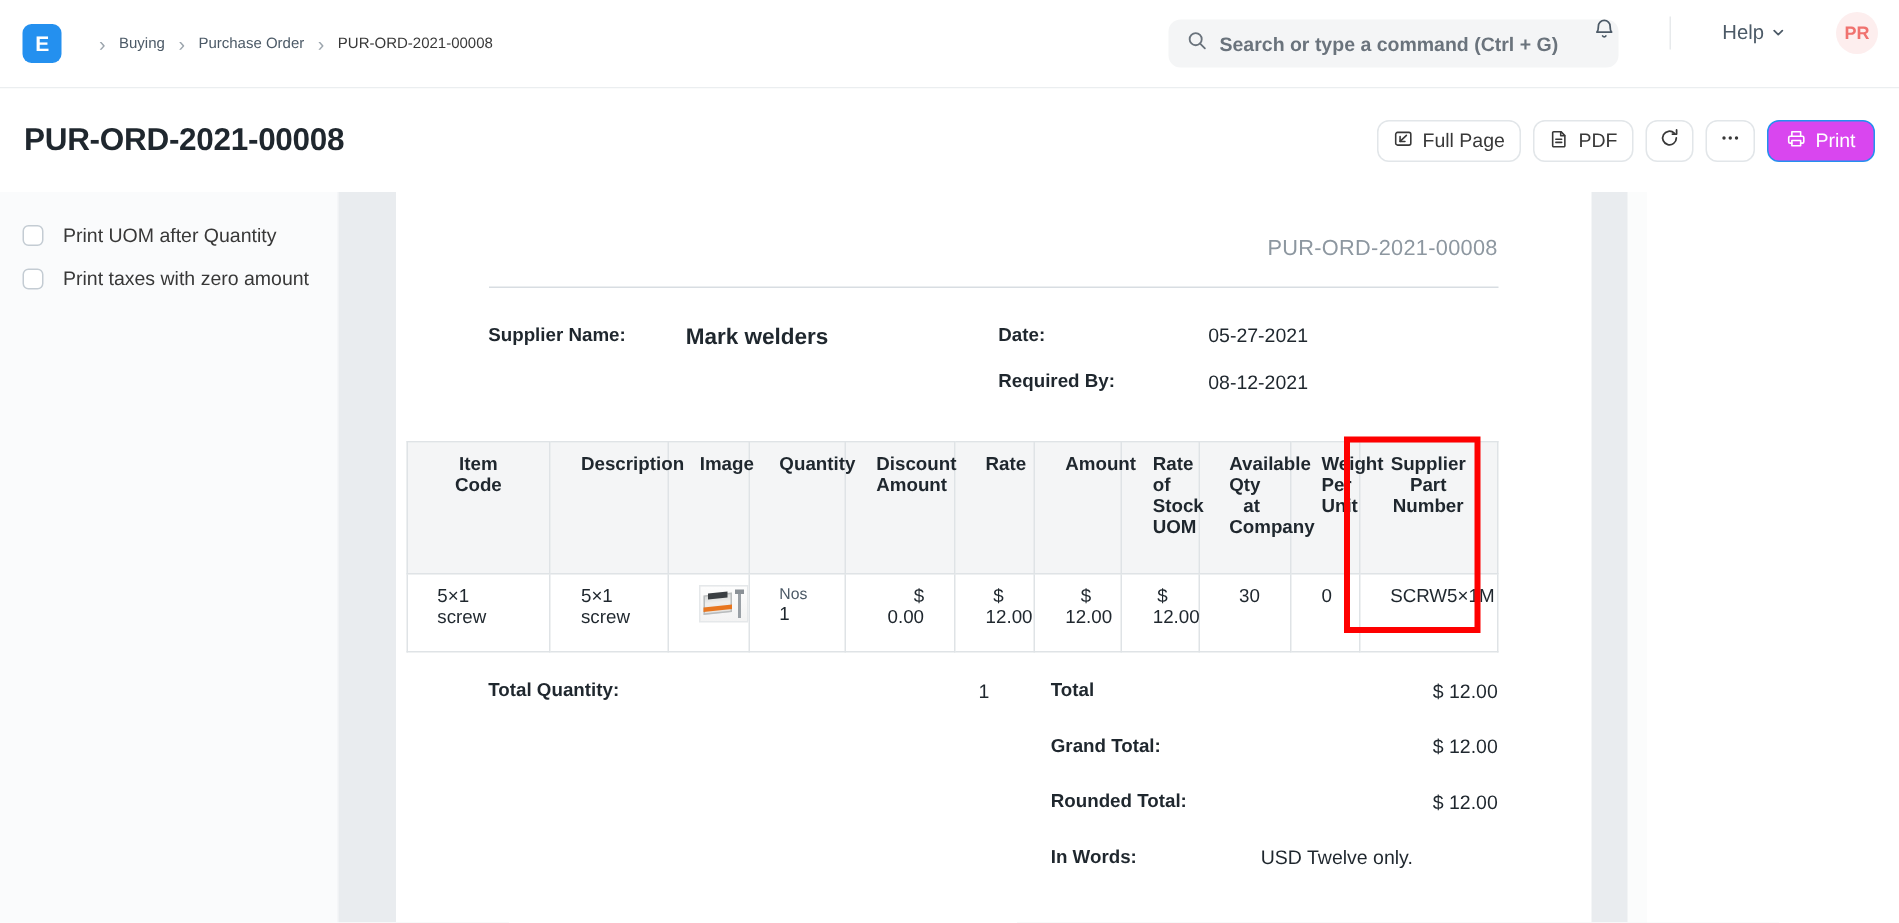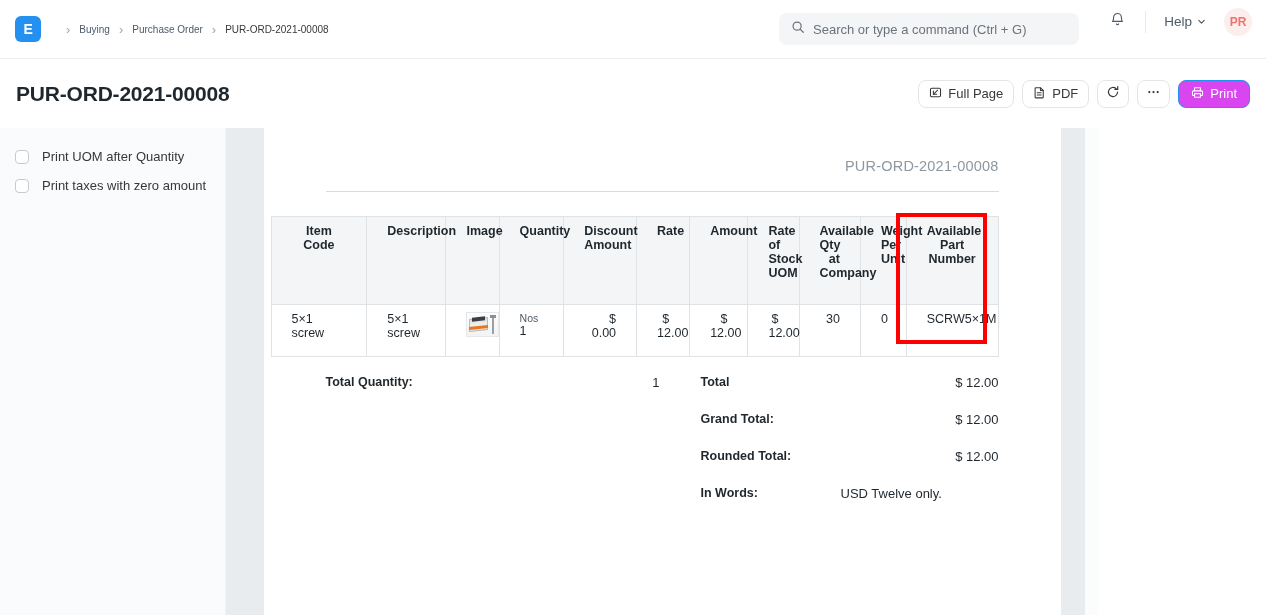--- a/index.html
+++ b/index.html
@@ -30,31 +30,31 @@
   .bc-sep {
     color: #9ca5ad; font-size: 13px; margin: 0 9px;
     line-height: 1; user-select: none;
   }
   .bc-item {
     font-size: 10px; color: #4c5a67; white-space: nowrap;
     text-decoration: none;
   }
   .bc-item.current { color: #383838; }
 
-  .nav-center { position: absolute; left: 779px; top: 13px; }
+  .nav-center { position: absolute; left: 779px; top: 13px; font-weight: bold; }
   .searchbox {
     width: 300px; height: 32px; border-radius: 8px;
     background: #f4f5f6; display: flex; align-items: center;
     padding: 0 12px; gap: 8px;
   }
   .searchbox .ph { font-size: 13px; color: #6a737c; white-space: nowrap; }
 
   .nav-right {
     position: absolute; right: 14px; top: 0; height: 43px;
-    display: flex; align-items: center; gap: 0;
+    display: flex; align-items: center; gap: 16px;
   }
   .bell-btn {
     width: 32px; height: 32px; display: flex;
     align-items: center; justify-content: center; border-radius: 6px;
   }
   .nav-divider { width: 1px; height: 22px; background: #e7eaec; margin: 0 12px; }
   .help-btn {
     display: flex; align-items: center; gap: 5px;
     font-size: 13.5px; color: #4c5a67; padding: 5px 6px; border-radius: 6px;
   }
@@ -337,20 +337,36 @@
       <span class="chk-label">Print taxes with zero amount</span>
     </div>
   </aside>
 
   <section class="preview-area">
     <div class="paper">
 
       <div class="doc-id">PUR-ORD-2021-00008</div>
       <div class="doc-rule"></div>
 
+      <div class="meta">
+        <div class="meta-col-l">
+          <span class="meta-lbl">Supplier Name:</span>
+          <span class="supplier-name">Mark welders</span>
+        </div>
+        <div class="meta-col-r">
+          <div class="meta-line">
+            <span class="k">Date:</span>
+            <span class="v">05-27-2021</span>
+          </div>
+          <div class="meta-line">
+            <span class="k">Required By:</span>
+            <span class="v">08-12-2021</span>
+          </div>
+        </div>
+      </div>
 
       <div class="table-wrap">
         <table class="items">
           <colgroup>
             <col style="width:92px">
               <col style="width:76px">
               <col style="width:51px">
             <col style="width:62px">
               <col style="width:70px">
               <col style="width:51px">
@@ -365,21 +381,21 @@
               <th>Item Code</th>
               <th>Description</th>
               <th>Image</th>
               <th class="ta-r">Quantity</th>
               <th class="ta-r">Discount Amount</th>
               <th class="ta-r">Rate</th>
               <th class="ta-r">Amount</th>
               <th class="ta-r">Rate of Stock UOM</th>
               <th class="ta-r">Available Qty at Company</th>
               <th class="ta-r">Weight Per Unit</th>
-              <th>Available Part Number</th>
+              <th>Supplier Part Number</th>
             </tr>
           </thead>
           <tbody>
             <tr>
               <td>5×1 screw</td>
               <td>5×1 screw</td>
               <td>
                 <span class="thumb">
                   <span class="box"></span><span class="stripe"></span><span class="lid"></span>
                   <span class="screw"></span><span class="screw-head"></span>

